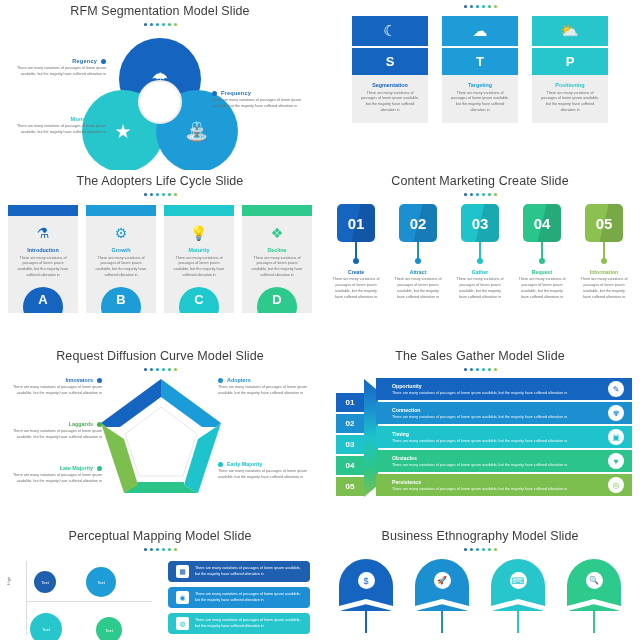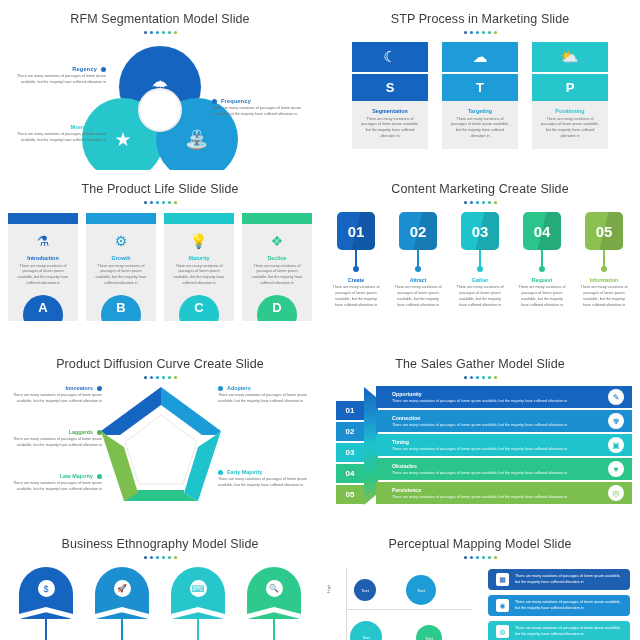--- a/index.html
+++ b/index.html
@@ -16,21 +16,21 @@
     grid-template-rows: 170px 175px 180px 115px;
   }
   .panel { position: relative; overflow: hidden; background: #fff; }
 
   .p-title {
     text-align: center;
     font-size: 12.5px;
     color: #3c3c3c;
     font-weight: 400;
     letter-spacing: 0.1px;
-    padding-top: 12px;
+    padding-top: 4px;
   }
   .dots {
     display: flex; justify-content: center; gap: 3px;
     margin-top: 5px;
   }
   .dots i { width: 3px; height: 3px; border-radius: 50%; display: block; }
 
   
   .rfm-wrap { position: relative; height: 128px; margin-top: 2px; }
   .rfm-circle { position: absolute; border-radius: 50%; display: flex; align-items: center; justify-content: center; }
@@ -217,21 +217,20 @@
         <div class="sb-head" style="color:#27c6cd;">
           <span>Monetary</span>
           <span class="bullet" style="background:#27c6cd;"></span>
         </div>
         <div class="sb-body">There are many variations of passages of lorem ipsum available, but the majority have suffered alteration in</div>
       </div>
     </div>
   </div>
 
   <div class="panel">
-    <div class="p-title">STP Process in Marketing Slide</div>
     <div class="dots">
         <i style="background: rgb(31, 95, 176);"></i>
         <i style="background: rgb(27, 127, 196);"></i>
         <i style="background: rgb(26, 160, 200);"></i>
         <i style="background: rgb(24, 189, 189);"></i>
         <i style="background: rgb(47, 192, 138);"></i>
         <i style="background: rgb(141, 198, 63);"></i>
       </div>
     <div class="stp-row">
       <div class="stp-card">
@@ -255,21 +254,21 @@
         <div class="stp-letter" style="background:#27c6cd;">P</div>
         <div class="stp-body">
           <div class="stp-name" style="color:#27c6cd;">Positioning</div>
           <div class="stp-text">There are many variations of passages of lorem ipsum available, but the majority have suffered alteration in</div>
         </div>
       </div>
     </div>
   </div>
 
   <div class="panel">
-    <div class="p-title">The Product Life Slide Slide</div>
+    <div class="p-title">The Adopters Life Cycle Slide</div>
     <div class="dots">
         <i style="background: rgb(31, 95, 176);"></i>
         <i style="background: rgb(27, 127, 196);"></i>
         <i style="background: rgb(26, 160, 200);"></i>
         <i style="background: rgb(24, 189, 189);"></i>
         <i style="background: rgb(47, 192, 138);"></i>
         <i style="background: rgb(141, 198, 63);"></i>
       </div>
     <div class="plc-row">
       <div class="plc-card">
@@ -361,21 +360,21 @@
         </div>
         <div class="cm-stem" style="background:#8cc152;"></div>
         <div class="cm-dot" style="background:#8cc152;"></div>
         <div class="cm-name" style="color:#8cc152;">Information</div>
         <div class="cm-text">There are many variations of passages of lorem ipsum available, but the majority have suffered alteration in</div>
       </div>
     </div>
   </div>
 
   <div class="panel">
-    <div class="p-title">Product Diffusion Curve Create Slide</div>
+    <div class="p-title">Request Diffusion Curve Model Slide</div>
     <div class="dots">
         <i style="background: rgb(31, 95, 176);"></i>
         <i style="background: rgb(27, 127, 196);"></i>
         <i style="background: rgb(26, 160, 200);"></i>
         <i style="background: rgb(24, 189, 189);"></i>
         <i style="background: rgb(47, 192, 138);"></i>
         <i style="background: rgb(141, 198, 63);"></i>
       </div>
     <div class="pent-wrap">
       <svg class="pent-svg" width="130" height="125" viewBox="0 0 130 125">
@@ -490,20 +489,63 @@
         <div>
           <div class="fb-name">Persistence</div>
           <div class="fb-text">There are many variations of passages of lorem ipsum available, but the majority have suffered alteration in</div>
         </div>
         <div class="fun-ico" style="color:#7cbf4f;">◎</div>
       </div>
     </div>
   </div>
 
   <div class="panel">
+    <div class="p-title">Perceptual Mapping Model Slide</div>
+    <div class="dots">
+        <i style="background: rgb(31, 95, 176);"></i>
+        <i style="background: rgb(27, 127, 196);"></i>
+        <i style="background: rgb(26, 160, 200);"></i>
+        <i style="background: rgb(24, 189, 189);"></i>
+        <i style="background: rgb(47, 192, 138);"></i>
+        <i style="background: rgb(141, 198, 63);"></i>
+      </div>
+    <div class="pm-wrap">
+      <div class="pm-axis-label">High</div>
+      <div style="position:absolute;left:26px;top:4px;width:1px;height:74px;background:#dcdcdc;"></div>
+      <div style="position:absolute;left:26px;top:44px;width:126px;height:1px;background:#dcdcdc;"></div>
+
+      <div class="pm-bubble" style="left:34px;top:14px;width:22px;height:22px;background:#1f5fb0;">
+        <span>Text</span>
+      </div>
+      <div class="pm-bubble" style="left:86px;top:10px;width:30px;height:30px;background:#1e9cd7;">
+        <span>Text</span>
+      </div>
+      <div class="pm-bubble" style="left:30px;top:56px;width:32px;height:32px;background:#27c6cd;">
+        <span>Text</span>
+      </div>
+      <div class="pm-bubble" style="left:96px;top:60px;width:26px;height:26px;background:#2ec98c;">
+        <span>Text</span>
+      </div>
+
+      <div class="pm-card" style="top:4px;background:#1f5fb0;">
+        <div class="pmc-ico" style="color:#1f5fb0;">▦</div>
+        <div class="pmc-text">There are many variations of passages of lorem ipsum available, but the majority have suffered alteration in</div>
+      </div>
+      <div class="pm-card" style="top:30px;background:#1e8fd4;">
+        <div class="pmc-ico" style="color:#1e8fd4;">◉</div>
+        <div class="pmc-text">There are many variations of passages of lorem ipsum available, but the majority have suffered alteration in</div>
+      </div>
+      <div class="pm-card" style="top:56px;background:#27c6cd;">
+        <div class="pmc-ico" style="color:#27c6cd;">◍</div>
+        <div class="pmc-text">There are many variations of passages of lorem ipsum available, but the majority have suffered alteration in</div>
+      </div>
+    </div>
+  </div>
+
+  <div class="panel">
     <div class="p-title">Business Ethnography Model Slide</div>
     <div class="dots">
         <i style="background: rgb(31, 95, 176);"></i>
         <i style="background: rgb(27, 127, 196);"></i>
         <i style="background: rgb(26, 160, 200);"></i>
         <i style="background: rgb(24, 189, 189);"></i>
         <i style="background: rgb(47, 192, 138);"></i>
         <i style="background: rgb(141, 198, 63);"></i>
       </div>
     <div class="eth-row">
@@ -531,56 +573,13 @@
       <div class="eth-item">
         <div class="eth-shape" style="background:#2ec98c;">
           <div class="eth-badge" style="color:#2ec98c;font-size:8px;">🔍</div>
           <div class="notch"></div>
         </div>
         <div class="eth-stem" style="background:#2ec98c;"></div>
       </div>
     </div>
   </div>
 
-  <div class="panel">
-    <div class="p-title">Perceptual Mapping Model Slide</div>
-    <div class="dots">
-        <i style="background: rgb(31, 95, 176);"></i>
-        <i style="background: rgb(27, 127, 196);"></i>
-        <i style="background: rgb(26, 160, 200);"></i>
-        <i style="background: rgb(24, 189, 189);"></i>
-        <i style="background: rgb(47, 192, 138);"></i>
-        <i style="background: rgb(141, 198, 63);"></i>
-      </div>
-    <div class="pm-wrap">
-      <div class="pm-axis-label">High</div>
-      <div style="position:absolute;left:26px;top:4px;width:1px;height:74px;background:#dcdcdc;"></div>
-      <div style="position:absolute;left:26px;top:44px;width:126px;height:1px;background:#dcdcdc;"></div>
-
-      <div class="pm-bubble" style="left:34px;top:14px;width:22px;height:22px;background:#1f5fb0;">
-        <span>Text</span>
-      </div>
-      <div class="pm-bubble" style="left:86px;top:10px;width:30px;height:30px;background:#1e9cd7;">
-        <span>Text</span>
-      </div>
-      <div class="pm-bubble" style="left:30px;top:56px;width:32px;height:32px;background:#27c6cd;">
-        <span>Text</span>
-      </div>
-      <div class="pm-bubble" style="left:96px;top:60px;width:26px;height:26px;background:#2ec98c;">
-        <span>Text</span>
-      </div>
-
-      <div class="pm-card" style="top:4px;background:#1f5fb0;">
-        <div class="pmc-ico" style="color:#1f5fb0;">▦</div>
-        <div class="pmc-text">There are many variations of passages of lorem ipsum available, but the majority have suffered alteration in</div>
-      </div>
-      <div class="pm-card" style="top:30px;background:#1e8fd4;">
-        <div class="pmc-ico" style="color:#1e8fd4;">◉</div>
-        <div class="pmc-text">There are many variations of passages of lorem ipsum available, but the majority have suffered alteration in</div>
-      </div>
-      <div class="pm-card" style="top:56px;background:#27c6cd;">
-        <div class="pmc-ico" style="color:#27c6cd;">◍</div>
-        <div class="pmc-text">There are many variations of passages of lorem ipsum available, but the majority have suffered alteration in</div>
-      </div>
-    </div>
-  </div>
-
 </div>
 
 </body></html>

